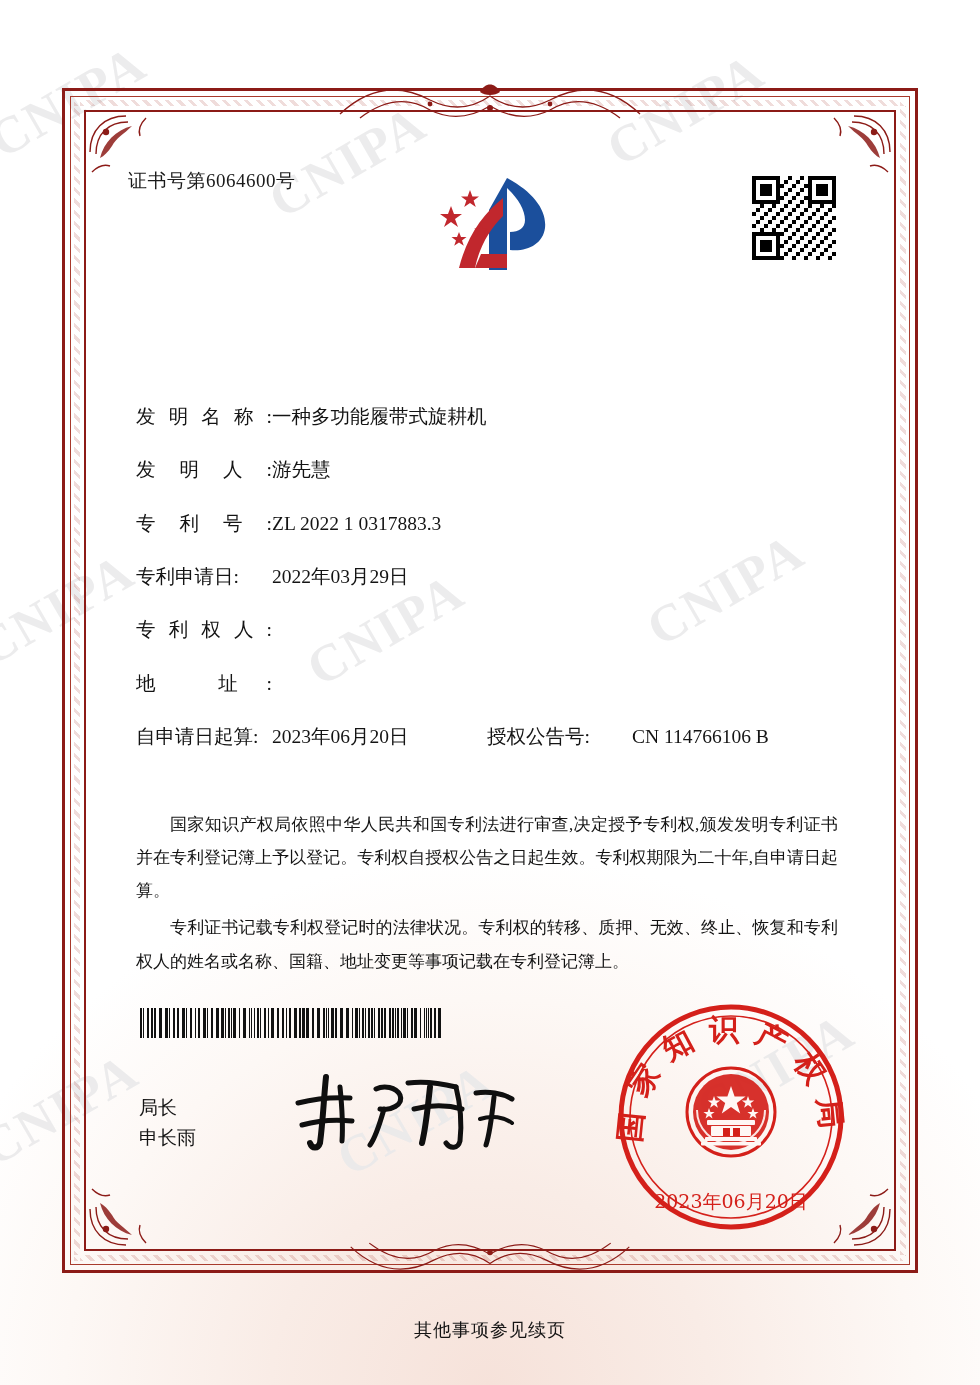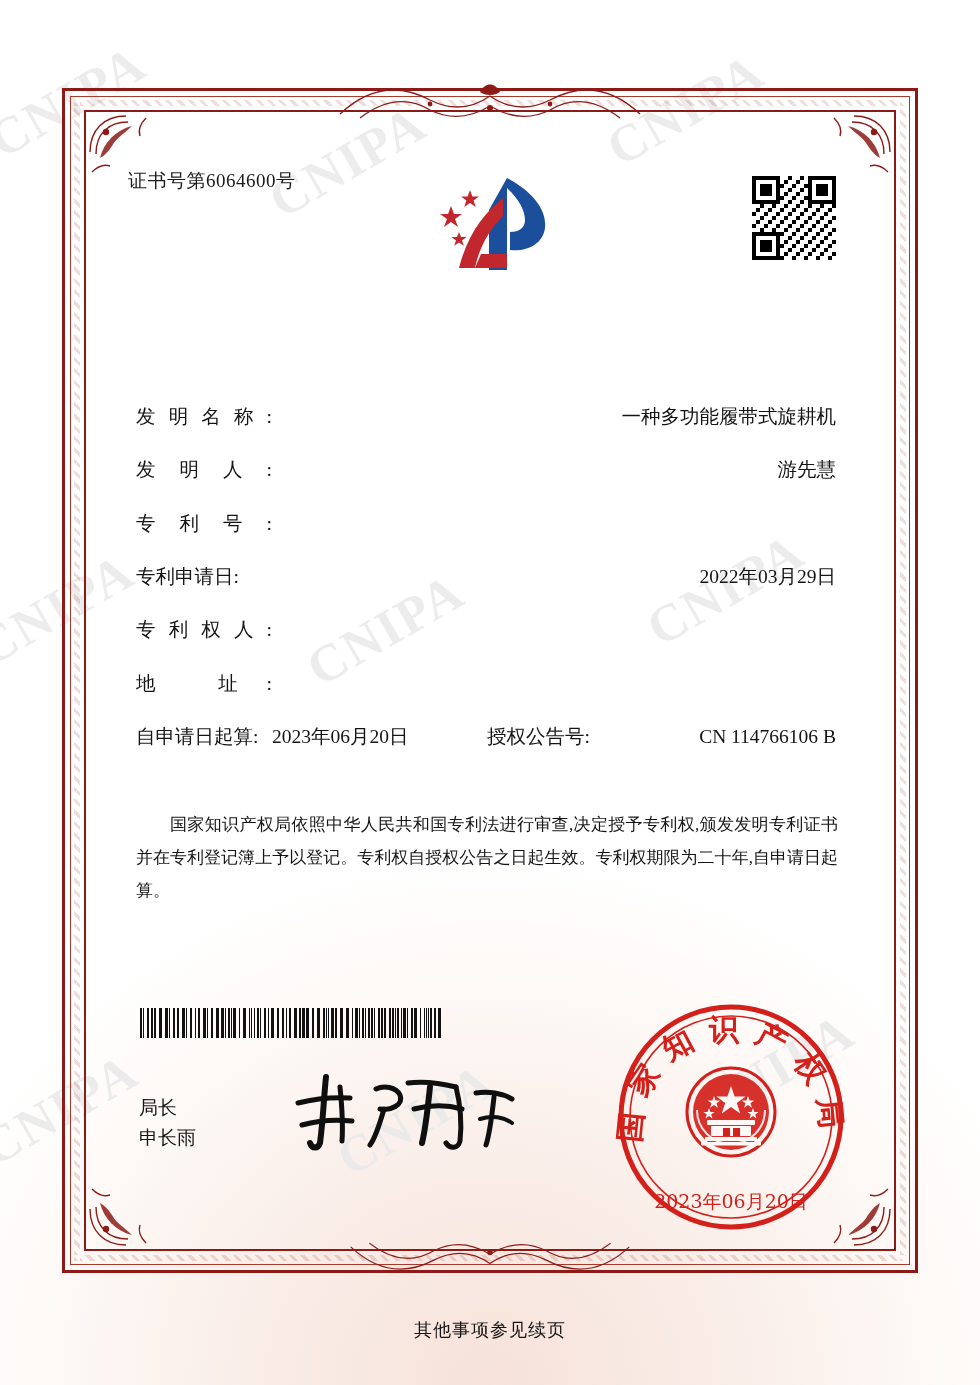--- a/index.html
+++ b/index.html
@@ -172,21 +172,21 @@
     line-height: 1.35;
   }
   .lab {
     width: 136px;
     flex: 0 0 136px;
     display: flex;
     justify-content: space-between;
     letter-spacing: 0;
   }
   .lab.tight { letter-spacing: 0; display: block; }
-  .val { flex: 1; text-align: right; }
+  .val { flex: 1; }
   .val.serif-num { font-family: "Liberation Serif", serif; }
 
   .row.two {
     margin-bottom: 24px;
   }
   .row.two .half-lab {
     flex: 0 0 136px;
     display: block;
   }
   .row.two .half-val {
@@ -831,20 +831,21 @@
       <span class="val">游先慧</span>
     </div>
 
     <div class="row">
       <span class="lab">
           <span>专</span>
           <span>利</span>
           <span>号</span>
           <span>:</span>
         </span>
+      <span class="val serif-num">ZL 2022 1 0317883.3</span>
     </div>
 
     <div class="row">
       <span class="lab tight">专利申请日:</span>
       <span class="val">2022年03月29日</span>
     </div>
 
     <div class="row">
       <span class="lab">
           <span>专</span>
@@ -868,20 +869,21 @@
       <span class="half-lab">自申请日起算:</span>
       <span class="half-val">2023年06月20日</span>
       <span class="half-lab2">授权公告号:</span>
       <span class="val">CN 114766106 B</span>
     </div>
 
   </div>
 
   <div class="paras">
     <p>国家知识产权局依照中华人民共和国专利法进行审查,决定授予专利权,颁发发明专利证书并在专利登记簿上予以登记。专利权自授权公告之日起生效。专利权期限为二十年,自申请日起算。</p>
+    <p>专利证书记载专利权登记时的法律状况。专利权的转移、质押、无效、终止、恢复和专利权人的姓名或名称、国籍、地址变更等事项记载在专利登记簿上。</p>
   </div>
 
   <div class="barcode" id="barcode">
       <i style="width: 2px; margin-right: 1px;"></i>
       <i style="width: 1px; margin-right: 3px;"></i>
       <i style="width: 2px; margin-right: 2px;"></i>
       <i style="width: 2px; margin-right: 1px;"></i>
       <i style="width: 2px; margin-right: 3px;"></i>
       <i style="width: 3px; margin-right: 3px;"></i>
       <i style="width: 3px; margin-right: 1px;"></i>

